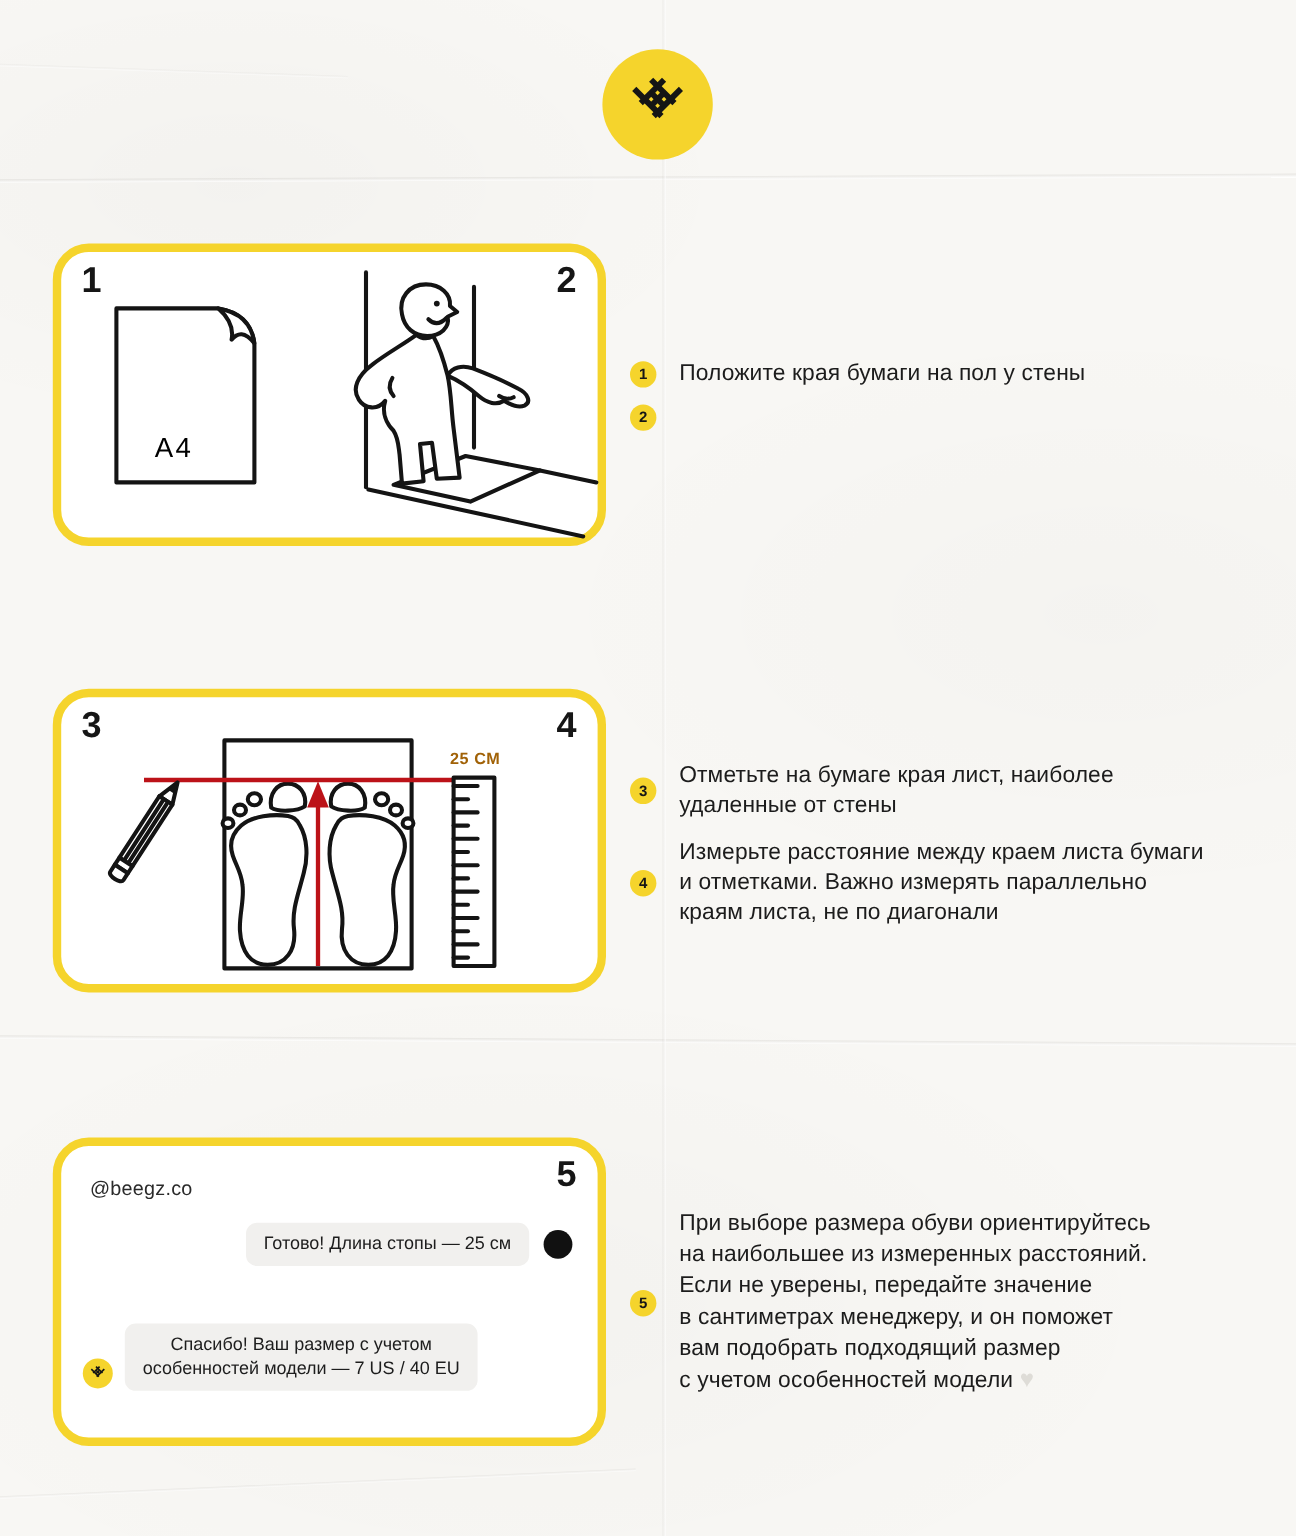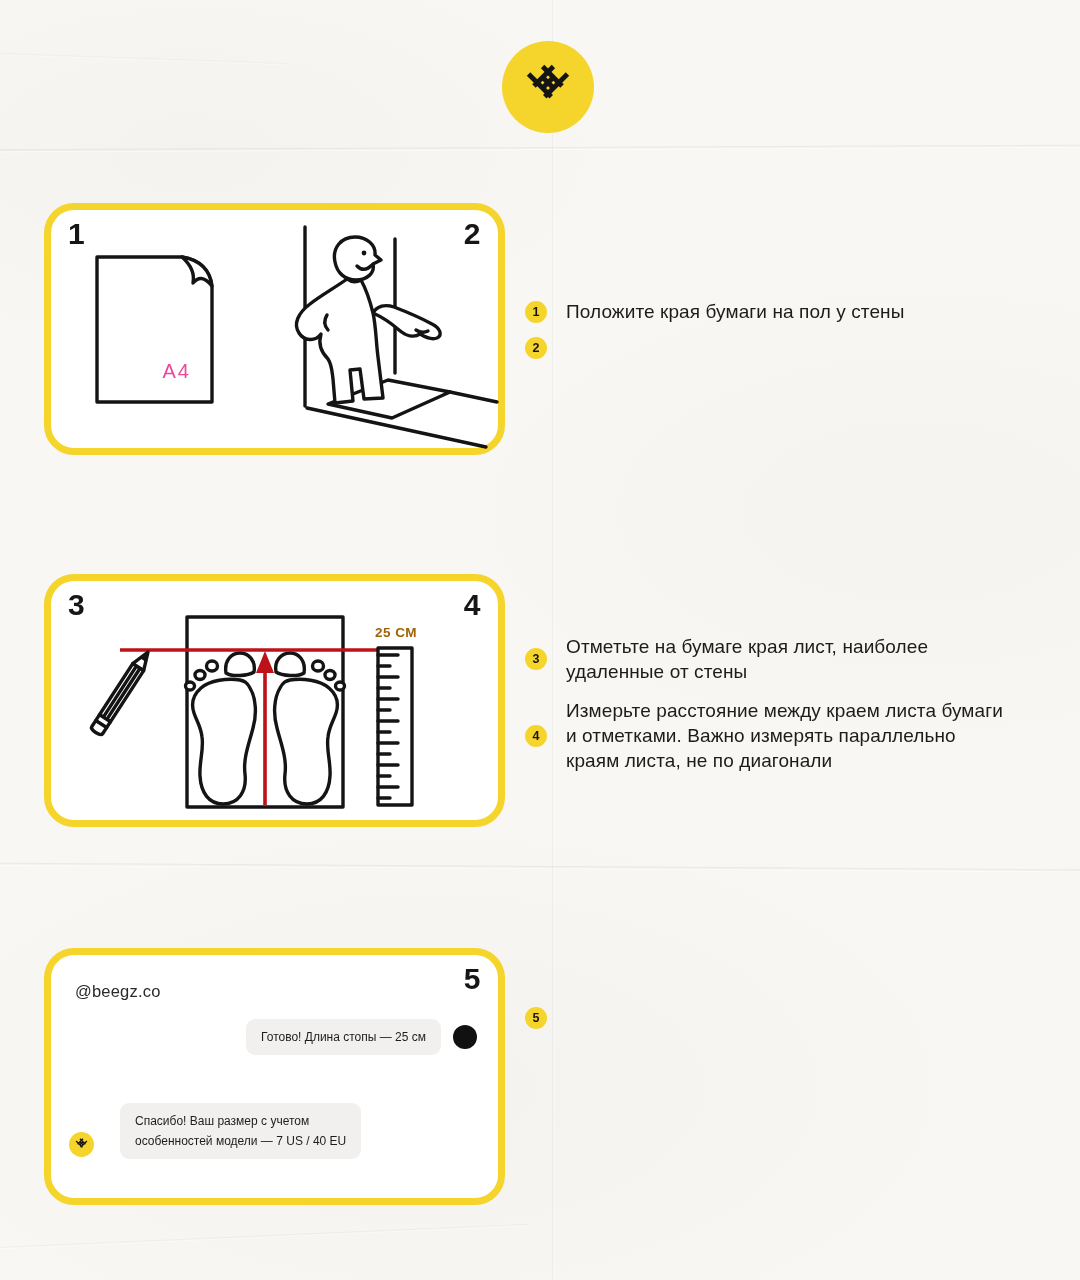--- a/index.html
+++ b/index.html
@@ -39,46 +39,46 @@
   }
   .logo svg{ width:54px; height:54px; }
 
   
   .panel{
     position:absolute; left:44px; width:461px;
     background:#fff; border:7px solid #F5D42C; border-radius:30px;
   }
   .panel-1{ top:203px; height:252px; }
   .panel-2{ top:574px; height:253px; }
-  .panel-3{ top:948px; height:257px; }
+  .panel-3{ top:948px; height:257px;text-align:center; }
   .panel svg.scene{ position:absolute; left:-7px; top:-7px; }
   .pnum{
     position:absolute; top:8px; font-size:30px; font-weight:700; color:#161616;
     line-height:32px; letter-spacing:0.5px;
   }
   .pnum.pl{ left:17px; }
   .pnum.pr{ right:17px; }
 
   .a4-label{
-    position:absolute; left:78px; top:150px; width:62px; text-align:right;
-    font-size:20px; letter-spacing:2px; color:#ec4899;
+    position:absolute; left:78px; top:150px; width:62px; text-align:left;
+    font-size:23px; letter-spacing:2px; color:#000000;
   }
   .ruler-label{
     position:absolute; left:313px; top:44px; width:64px; text-align:center;
     font-size:13.5px; font-weight:700; letter-spacing:0.5px; color:#a16207;
   }
 
   
   .handle{ position:absolute; left:24px; top:27px; font-size:16.5px; color:#2a2a2a; letter-spacing:0.2px; }
   .msg-row{ position:absolute; display:flex; align-items:center; }
   .msg-row-1{ top:64px; right:21px; gap:12px; }
-  .msg-row-2{ left:18px; top:148px; gap:26px; align-items:flex-end; }
+  .msg-row-2{ left:18px; top:148px; gap:10px; align-items:flex-end; }
   .bubble{
     background:#f1f0ee; border-radius:9px; color:#1d1d1d;
-    font-size:12px; line-height:20px; padding:8px 15px; white-space:pre-line;
+    font-size:15px; line-height:20px; padding:8px 15px; white-space:pre-line;
   }
   .dot-avatar{ width:24px; height:24px; border-radius:50%; background:#111; flex:0 0 auto; }
   .brand-avatar{
     width:25px; height:25px; border-radius:50%; background:#F5D42C; flex:0 0 auto;
     display:flex; align-items:center; justify-content:center; margin-bottom:2px;
   }
   .brand-avatar svg{ width:15px; height:15px; }
 
   
   .step-row{ position:absolute; left:525px; display:flex; gap:19px; align-items:center; width:530px; }
@@ -285,15 +285,21 @@
 
   <div class="step-row row-4">
     <div class="badge">4</div>
     <div class="step-text">Измерьте расстояние между краем листа бумаги
 и отметками. Важно измерять параллельно
 краям листа, не по диагонали</div>
   </div>
 
   <div class="step-row row-5">
     <div class="badge">5</div>
+    <div class="step-text"><span>При выборе размера обуви ориентируйтесь
+на наибольшее из измеренных расстояний.
+Если не уверены, передайте значение
+в сантиметрах менеджеру, и он поможет
+вам подобрать подходящий размер
+с учетом особенностей модели</span> <span class="heart">♥</span></div>
   </div>
 
 </div>
 
 </body></html>

